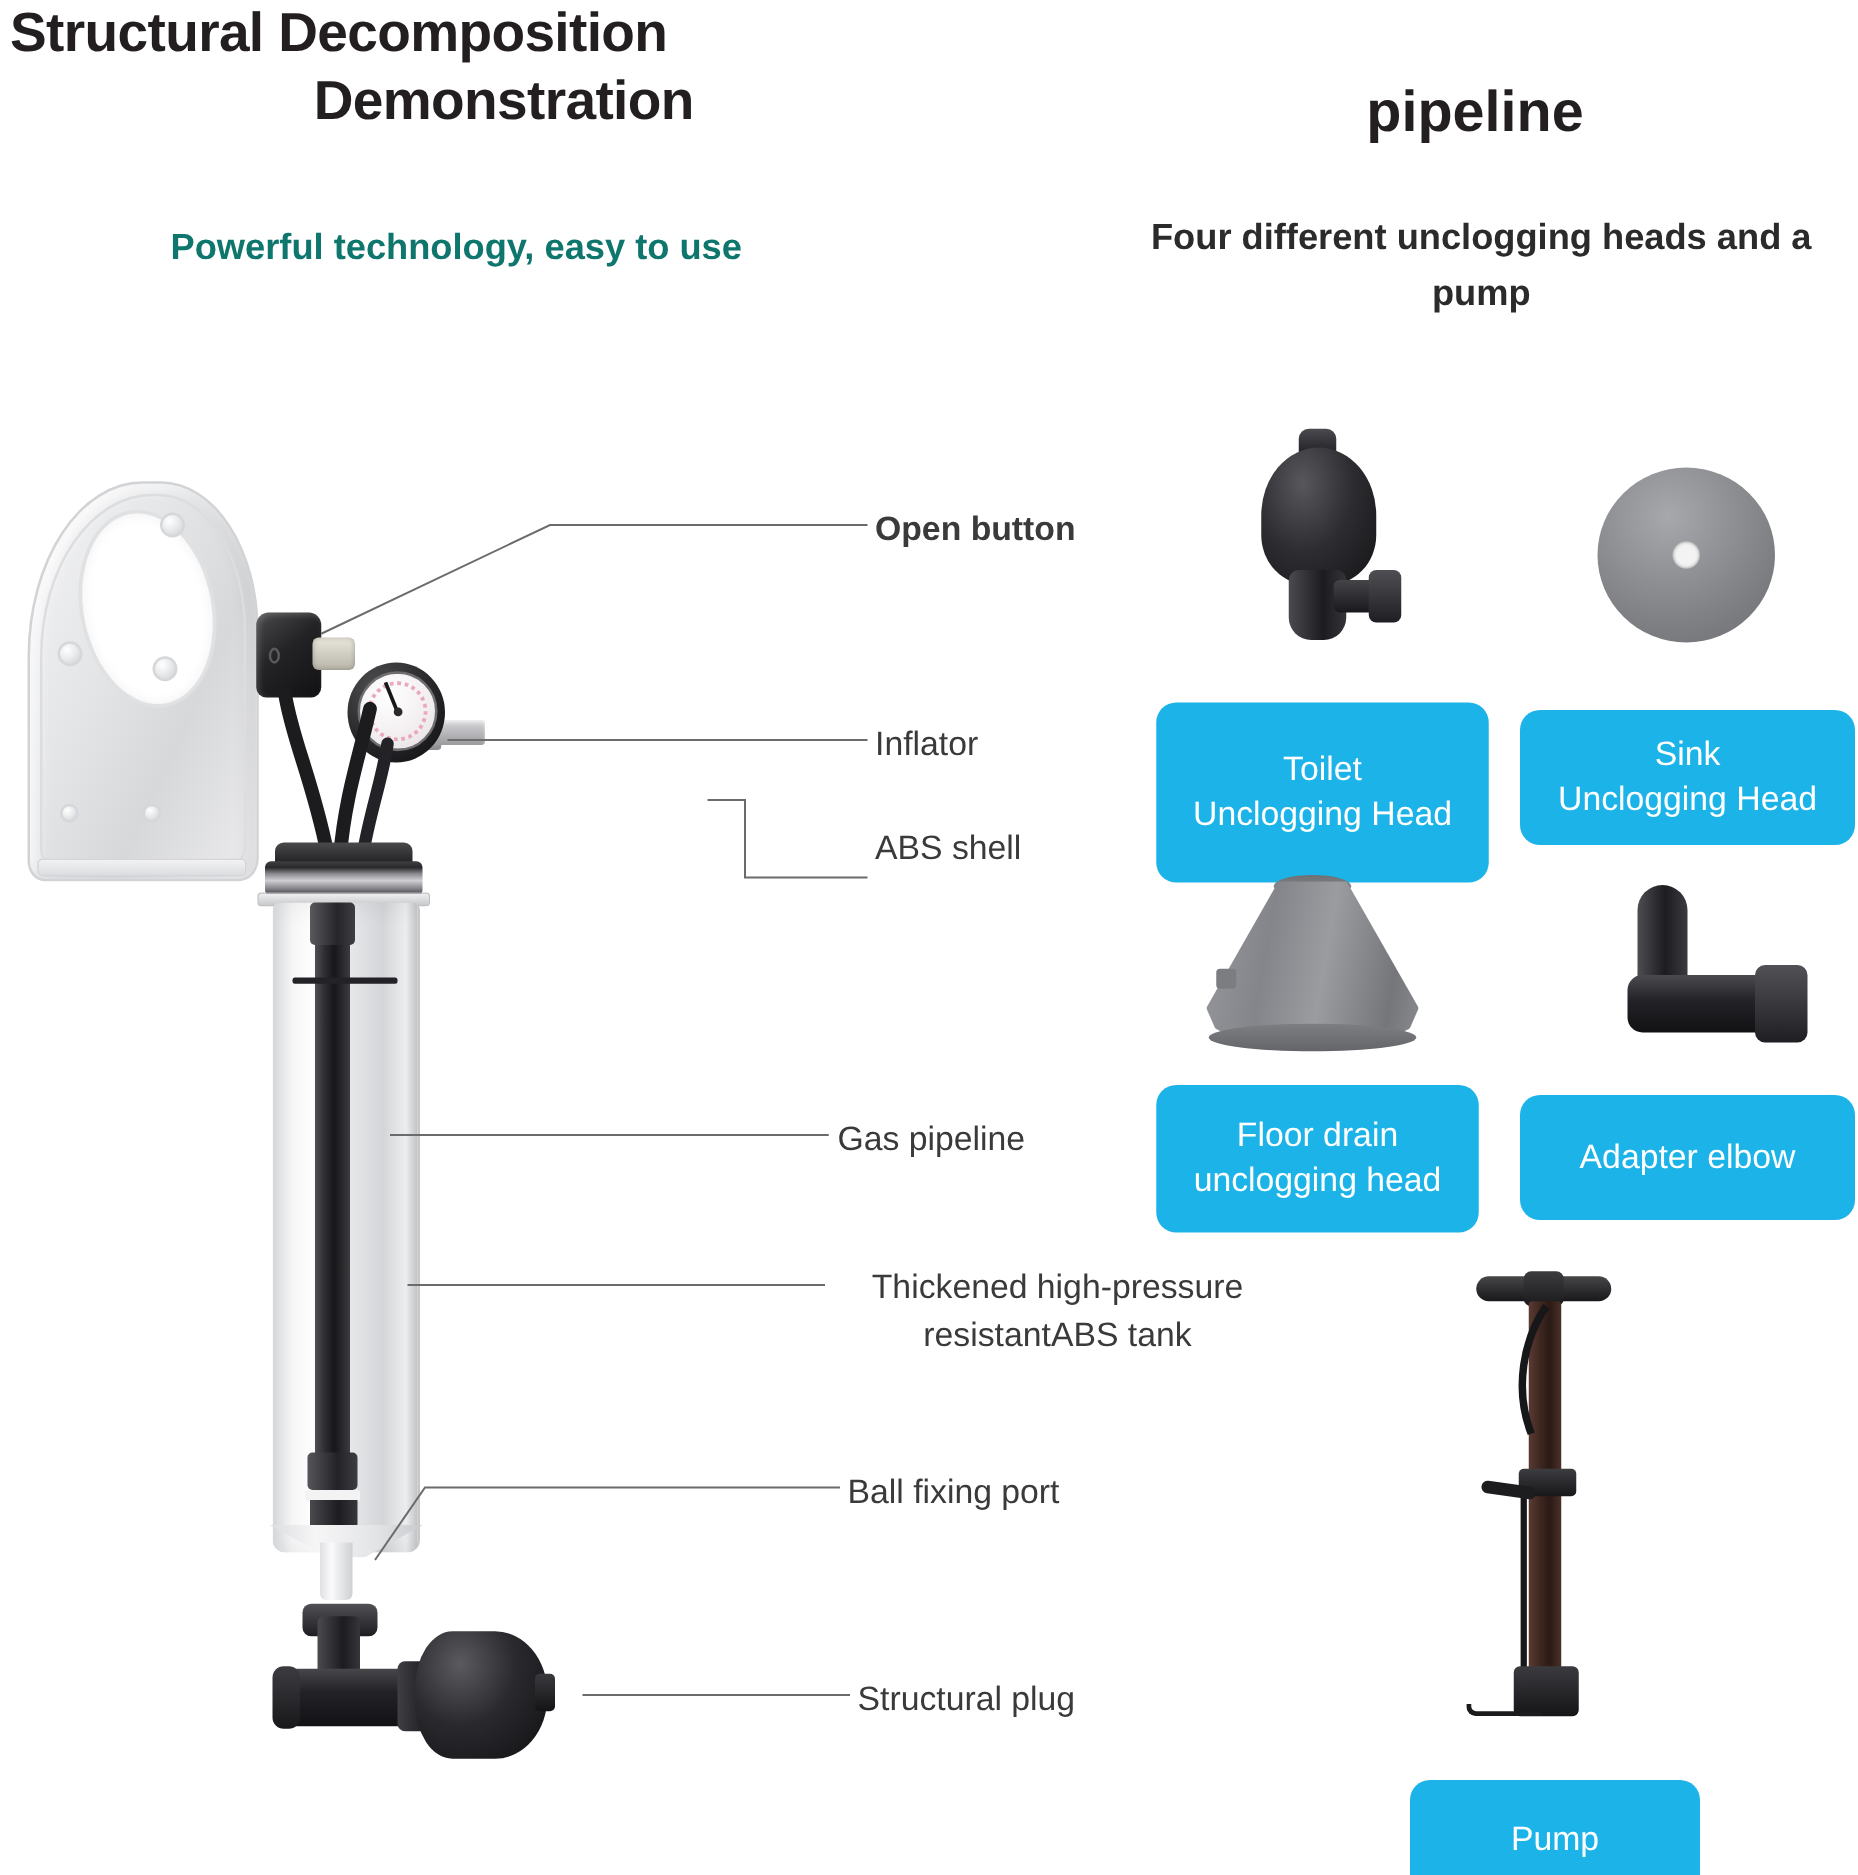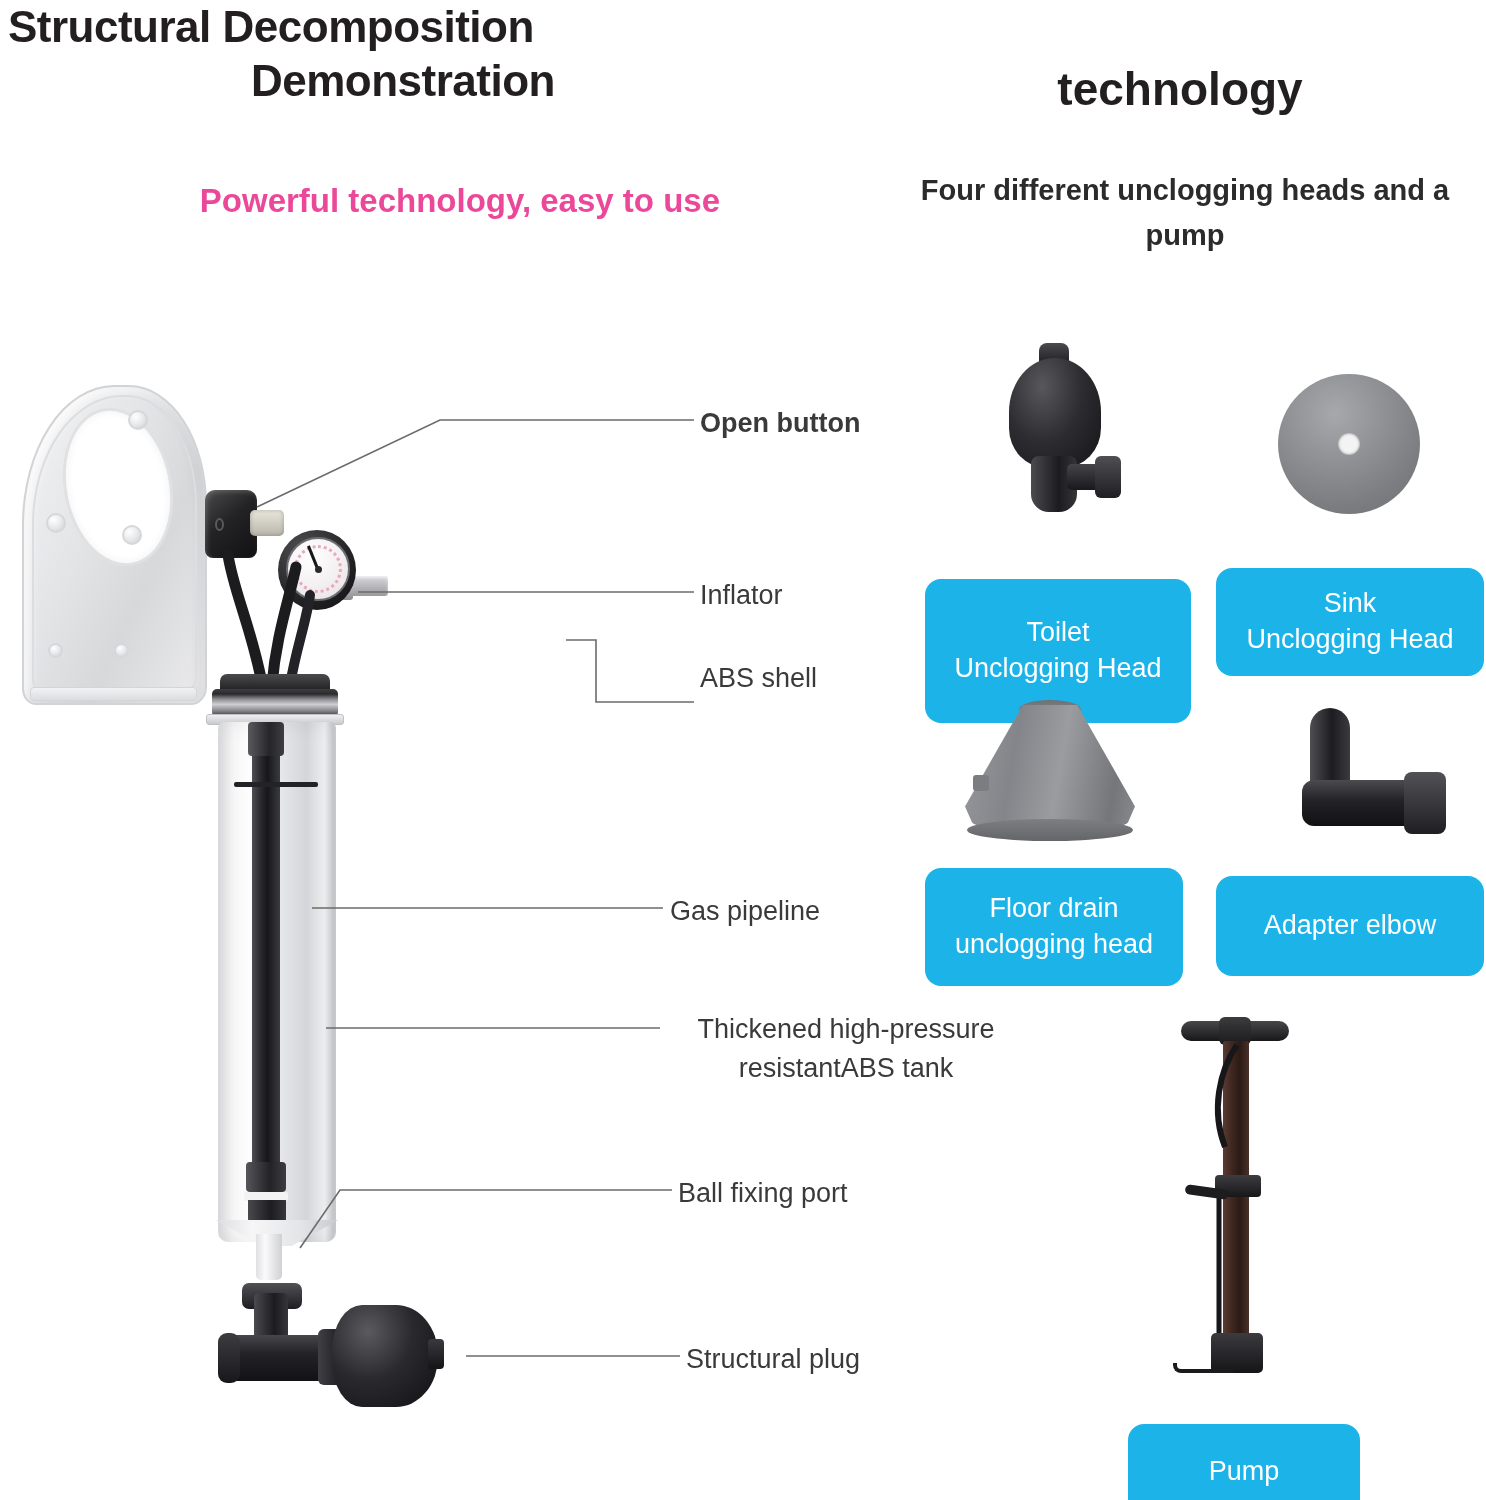--- a/index.html
+++ b/index.html
@@ -20,22 +20,22 @@
   .left-title {
     position: absolute; left: 8px; top: 0px; width: 780px;
     font-size: 44px; font-weight: bold; line-height: 1.22;
     color: #231f20; letter-spacing: -0.5px;
   }
   .left-title .ln1 { display: block; text-align: left; }
   .left-title .ln2 { display: block; text-align: center; padding-left: 10px; }
 
   .left-sub {
     position: absolute; left: 10px; top: 182px; width: 710px;
-    text-align: right;
-    font-size: 33px; font-weight: bold; color: #ec4899;
+    text-align: center;
+    font-size: 29px; font-weight: bold; color: #0f766e;
   }
 
   .right-title {
     position: absolute; left: 930px; top: 62px; width: 500px;
     text-align: center; font-size: 46px; font-weight: bold; color: #231f20;
   }
   .right-sub {
     position: absolute; left: 905px; top: 168px; width: 560px;
     text-align: center; font-size: 29px; font-weight: bold;
     line-height: 1.55; color: #2b2b2b;
@@ -507,32 +507,32 @@
 
   <div class="callout" style="left:700px; top:404px;font-weight:bold;">Open button</div>
   <div class="callout" style="left:700px; top:576px;">Inflator</div>
   <div class="callout" style="left:700px; top:659px;">ABS shell</div>
   <div class="callout" style="left:670px; top:892px;">Gas pipeline</div>
   <div class="callout" style="left:666px; top:1010px; text-align:center; width:360px;">Thickened high-pressure
 resistantABS tank</div>
   <div class="callout" style="left:678px; top:1174px;">Ball fixing port</div>
   <div class="callout" style="left:686px; top:1340px;">Structural plug</div>
 
-  <div class="right-title">technology</div>
+  <div class="right-title">pipeline</div>
   <div class="right-sub">Four different unclogging
 heads and a pump</div>
 
   <div class="acc toilet-head">
     <div class="tip"></div>
     <div class="bulb"></div>
     <div class="stub"></div>
     <div class="arm"></div>
     <div class="nut"></div>
   </div>
-  <div class="pill" style="left:925px; top:562px; width:266px; height:144px;margin-top:17px;">Toilet
+  <div class="pill" style="left:925px; top:562px; width:266px; height:144px;">Toilet
 Unclogging Head</div>
 
   <div class="acc sink-head">
     <div class="dome"></div>
     <div class="hole"></div>
   </div>
   <div class="pill" style="left:1216px; top:568px; width:268px; height:108px;">Sink
 Unclogging Head</div>
 
   <div class="acc floor-head">

